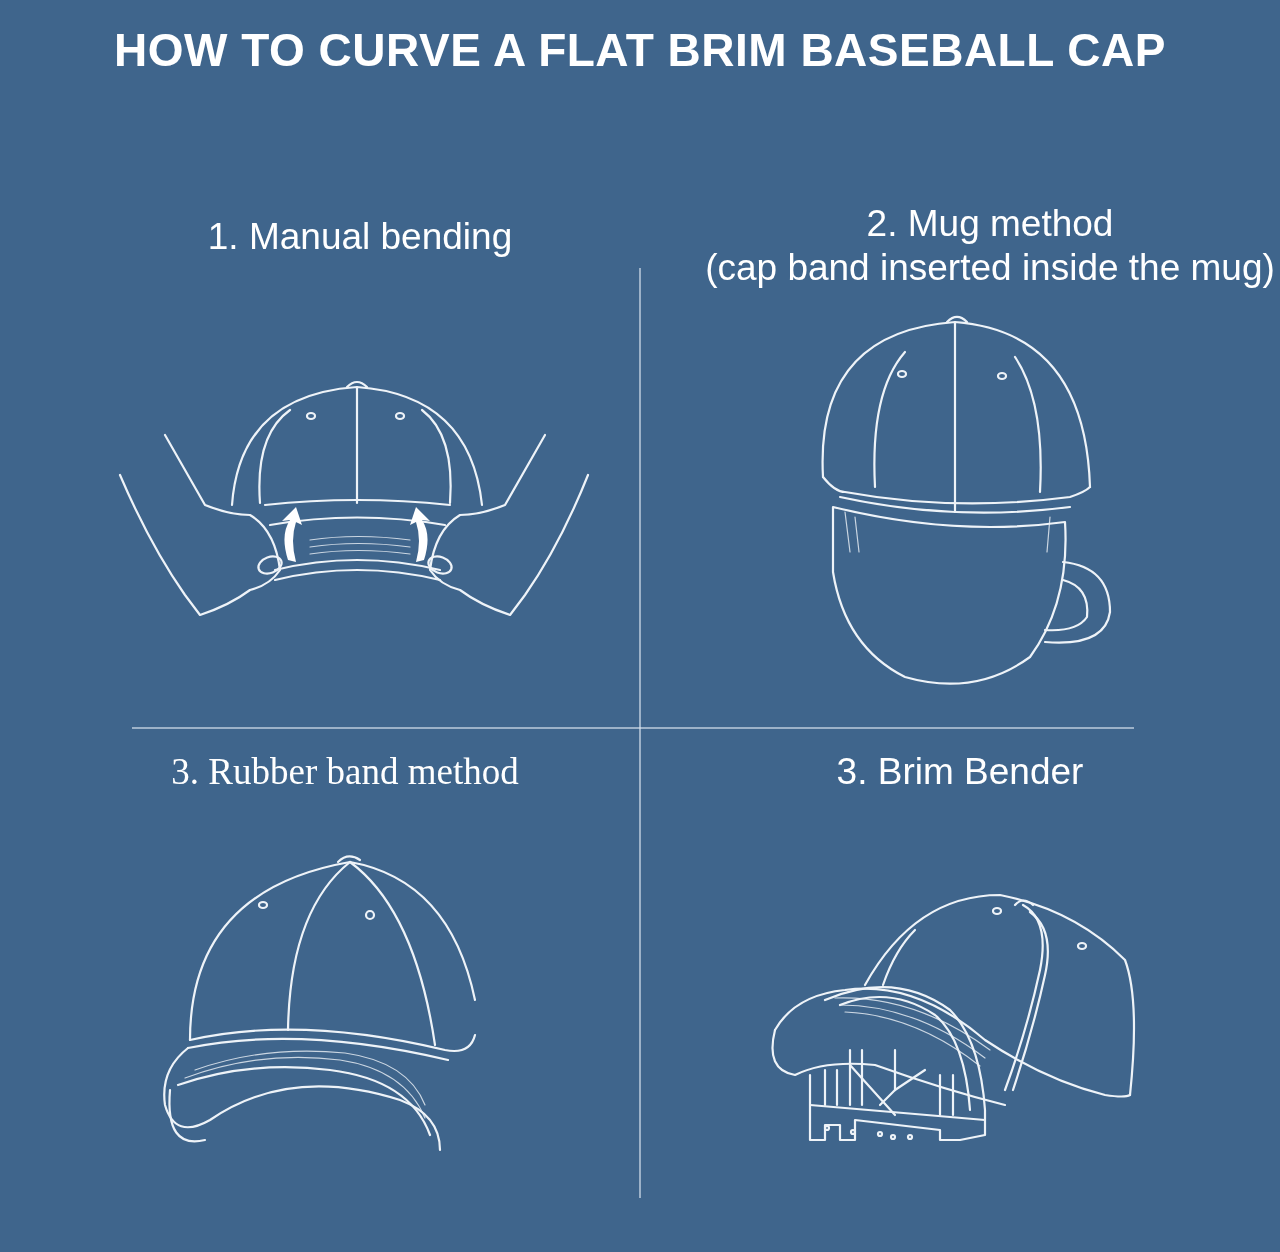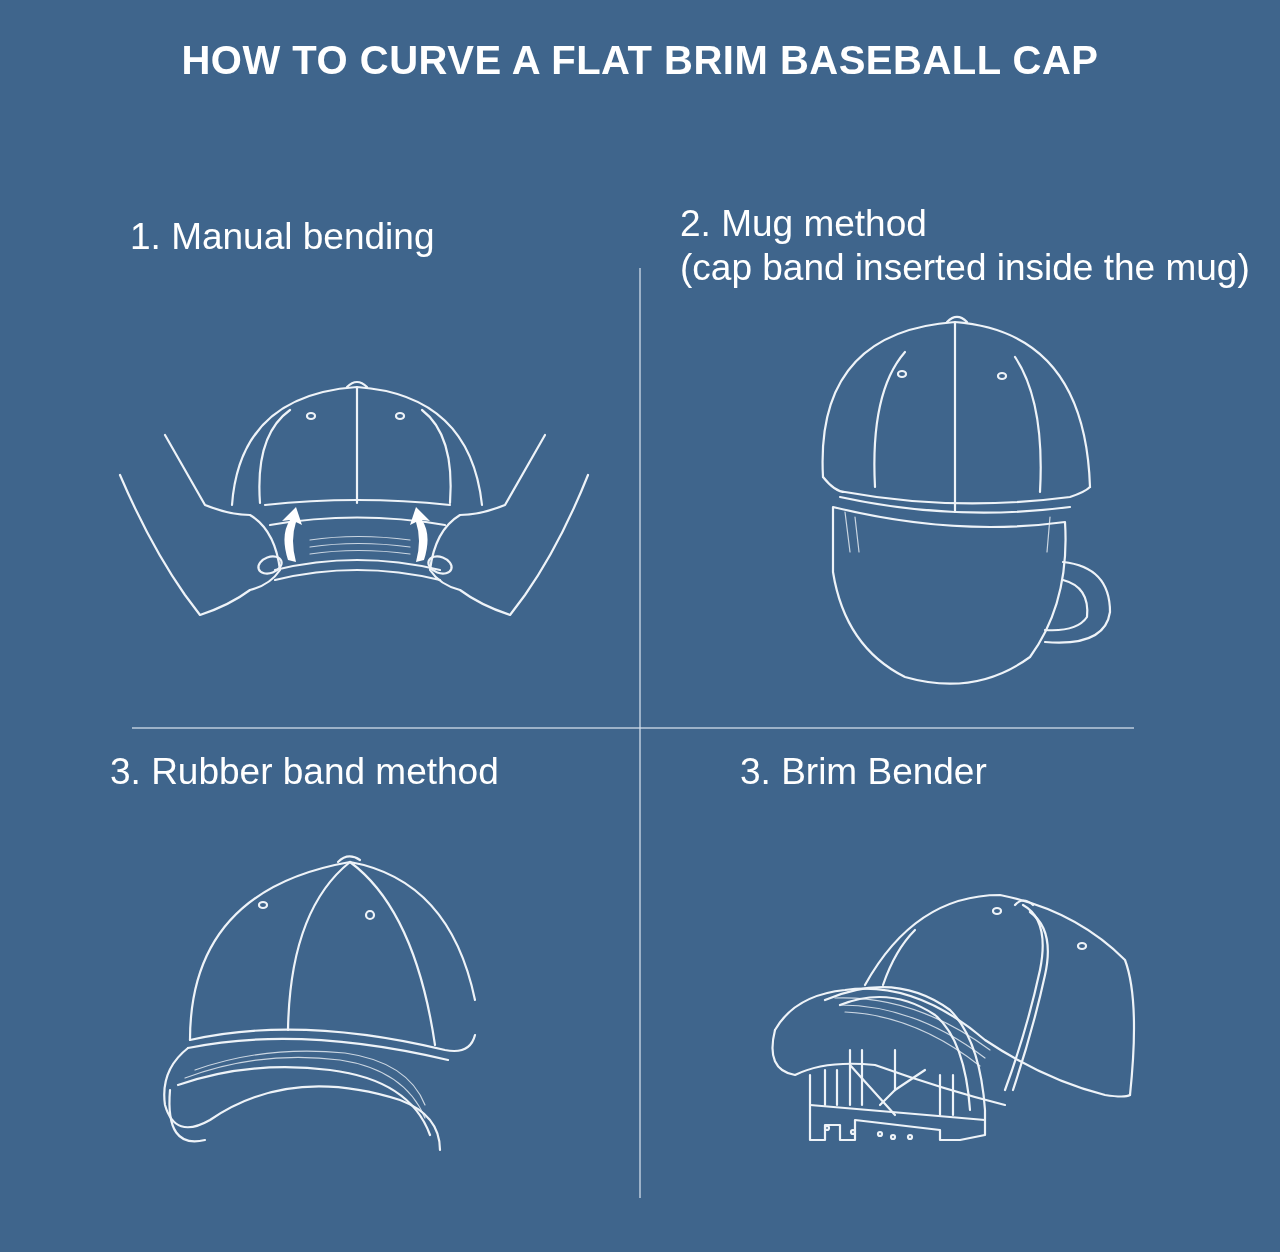--- a/index.html
+++ b/index.html
@@ -5,39 +5,39 @@
   html, body { margin: 0; padding: 0; }
   body {
     width: 1280px; height: 1252px;
     background: #3f658c;
     font-family: "Liberation Sans", "DejaVu Sans", sans-serif;
     color: #ffffff;
     position: relative;
     overflow: hidden;
   }
   .title {
-    position: absolute; left: 0; top: 30px; width: 1280px;
-    text-align: center; font-size: 40px; font-weight: bold;
+    position: absolute; left: 0; top: 20px; width: 1280px;
+    text-align: center; font-size: 46px; font-weight: bold;
     letter-spacing: 0.5px; line-height: 60px;
   }
   .vline {
     position: absolute; left: 639px; top: 268px; width: 2px; height: 930px;
     background: rgba(220,230,240,0.6);
   }
   .hline {
     position: absolute; left: 132px; top: 727px; width: 1002px; height: 2px;
     background: rgba(220,230,240,0.6);
   }
   .label {
-    position: absolute; font-size: 37px; line-height: 44px; 
+    position: absolute; font-size: 37px; line-height: 44px; text-align: center;
   }
   .l1 { left: 130px; top: 215px; width: 460px; }
   .l2 { left: 680px; top: 202px; width: 620px; }
   .l2 span { display: block; }
-  .l3 { left: 110px; top: 750px; width: 470px; }
+  .l3 { left: 110px; top: 750px; width: 470px; font-family: Liberation Serif, serif; }
   .l4 { left: 740px; top: 750px; width: 440px; }
   svg { position: absolute; overflow: visible; }
   svg * { fill: none; stroke: #eef3f8; stroke-width: 2.2; stroke-linecap: round; stroke-linejoin: round; }
   svg .thin { stroke-width: 1.2; opacity: 0.8; }
   svg .arrow { fill: #ffffff; stroke: none; }
 </style>
 </head>
 <body>
 
 <div class="title">HOW TO CURVE A FLAT BRIM BASEBALL CAP</div>

